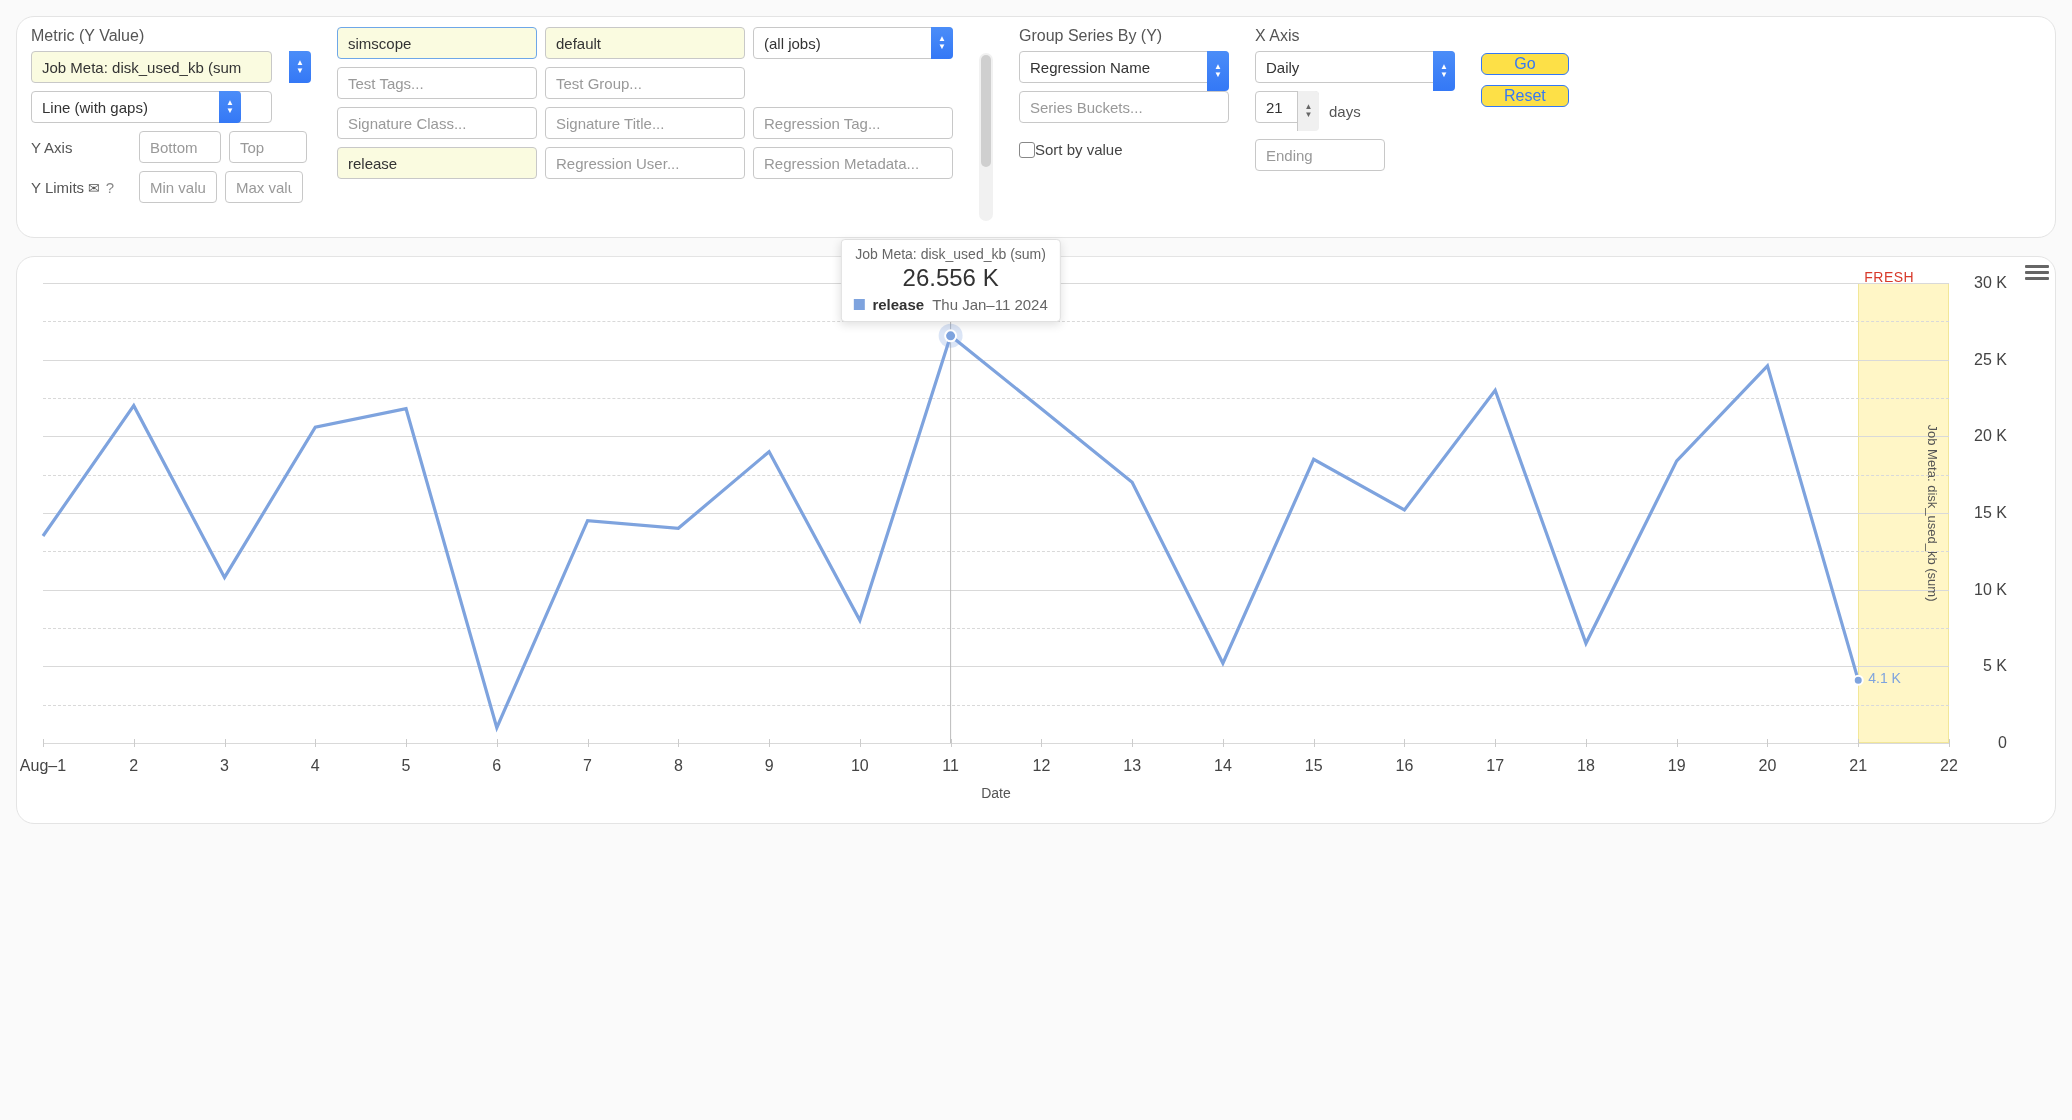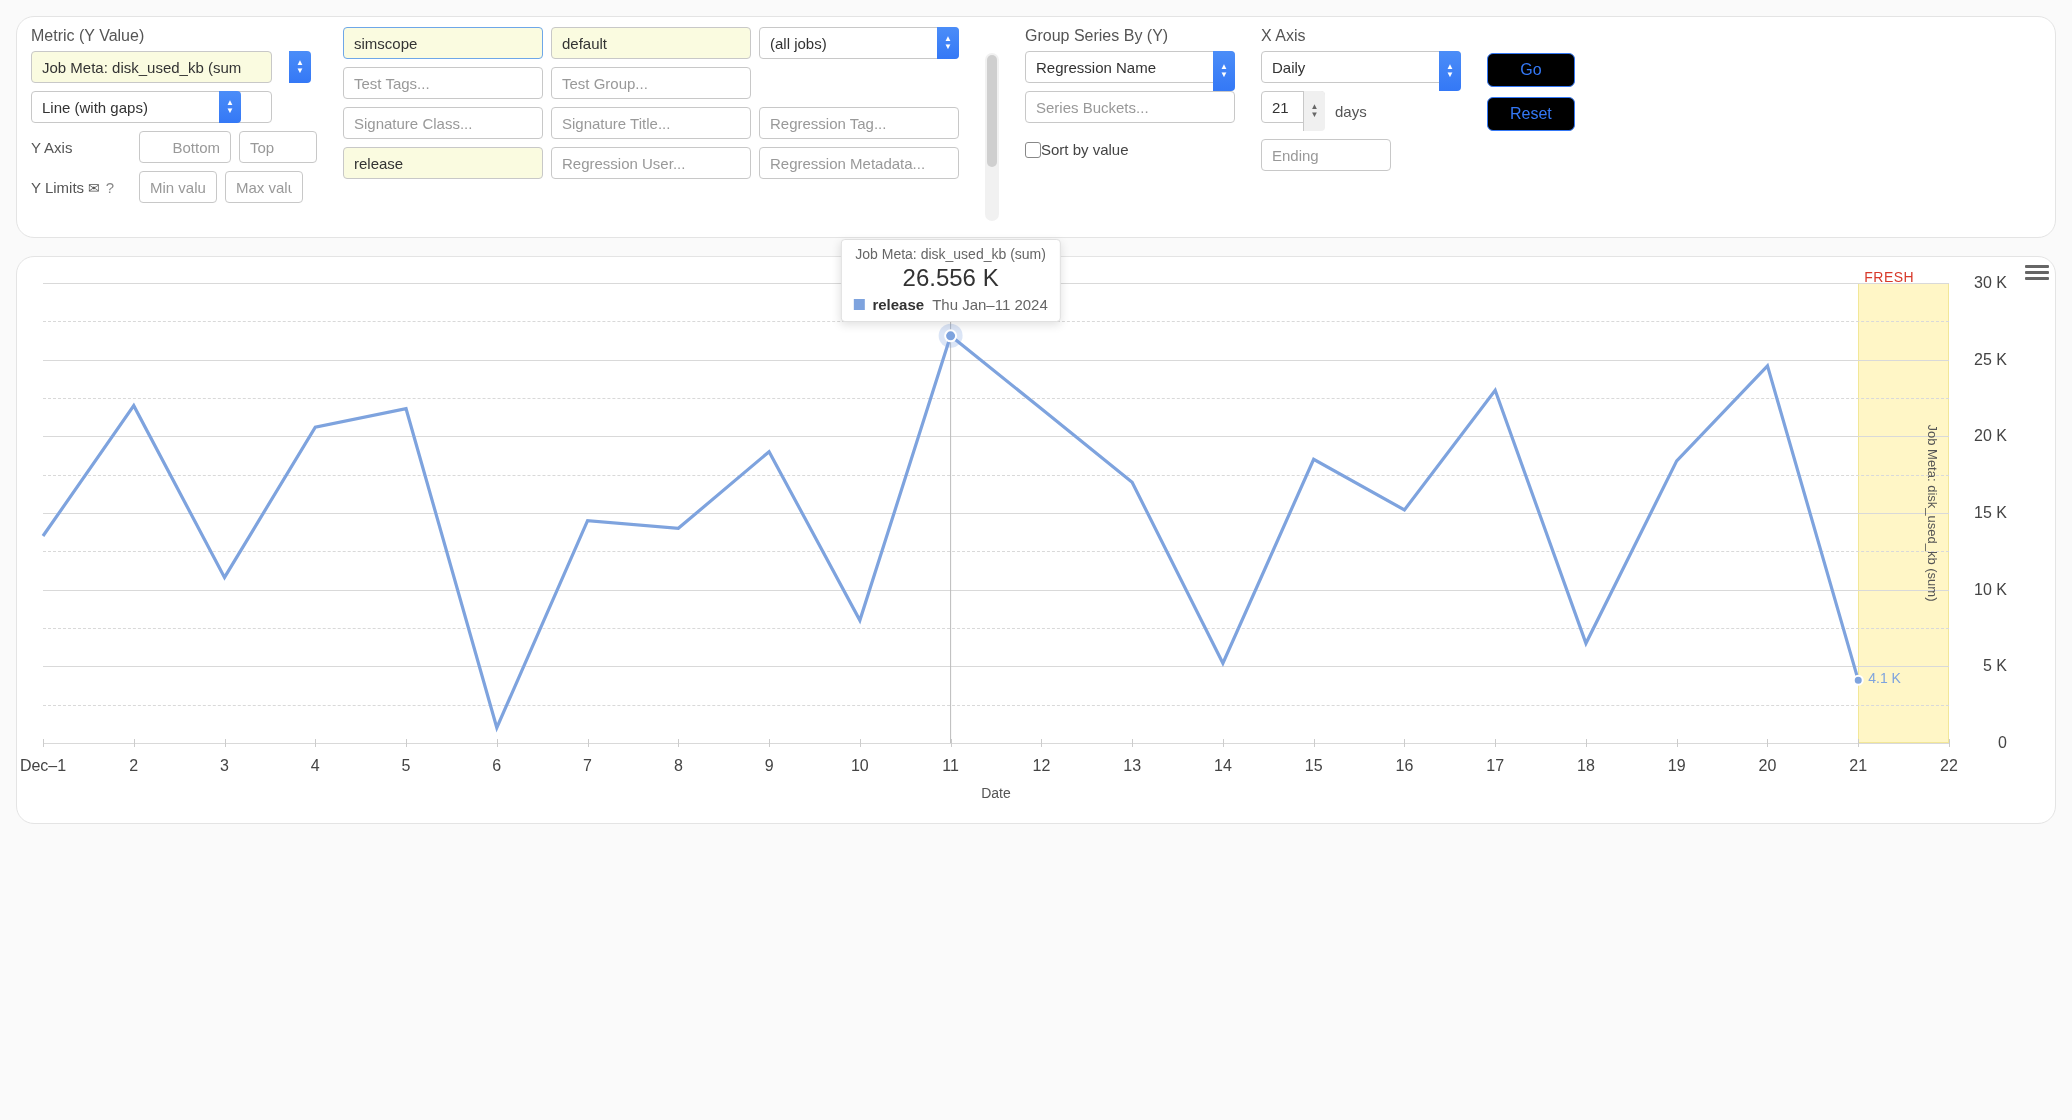--- a/index.html
+++ b/index.html
@@ -97,22 +97,22 @@
 
   .group-col .field, .xaxis-col .field { margin-bottom:8px; }
   .sort-row { display:flex; align-items:center; gap:0; margin-top:10px; font-size:15px; color:#444; }
   .checkbox {
     width:16px;height:16px;border:1.5px solid #888;border-radius:3px;display:inline-block;
   }
   .days-row { display:flex; align-items:center; gap:10px; margin-bottom:8px; }
 
   .btn-col { display:flex; flex-direction:column; gap:10px; align-self:flex-start; margin-top:26px; }
   .btn {
-    height:34px; padding: 0 22px; border:1.5px solid var(--blue);
-    border-radius:6px; background:#000000; color:var(--blue);
+    height:22px; padding: 0 22px; border:1.5px solid var(--blue);
+    border-radius:6px; background:#fde047; color:var(--blue);
     font-size:16px; display:flex; align-items:center; justify-content:center;
   }
 
   
   .chart-panel { margin-top:18px; position:relative; }
   .chart-title { font-size:21px; color:#444; padding:4px 0 10px 6px; }
   .hamburger {
     position:absolute; right:6px; top:6px; display:flex; flex-direction:column; gap:3px;
     width:24px; height:18px; justify-content:center;
   }
@@ -185,21 +185,21 @@
         </div>
       </div>
       <div class="row-sm">
         <div class="select-wrap" style="width:210px;">
           <input class="field" readonly="" value="Line (with gaps)" style="">
           <div class="spinner">▲<br>▼</div>
         </div>
       </div>
       <div class="row-sm">
         <span class="inline-lbl" style="width:100px;">Y Axis</span>
-        <input class="field plain" style="width: 92px; text-align: right;" placeholder="Bottom">
+        <input class="field plain" style="width: 82px;" placeholder="Bottom">
         <input class="field plain" style="width: 78px;" placeholder="Top">
       </div>
       <div class="row-sm">
         <span class="inline-lbl" style="width:100px;">
           <span>Y Limits</span><span class="envelope">✉</span><span class="q">?</span>
         </span>
         <input class="field plain" style="width: 78px;" placeholder="Min value">
         <input class="field plain" style="width: 78px;" placeholder="Max value">
       </div>
     </div>
@@ -300,21 +300,21 @@
         <div class="grid-h" style="top: 153.333px;"></div>
         <div class="grid-h dash" style="top: 115px;"></div>
         <div class="y-lbl-r" style="right: -58px; bottom: 306.667px;">20 K</div>
         <div class="grid-h" style="top: 76.6667px;"></div>
         <div class="grid-h dash" style="top: 38.3333px;"></div>
         <div class="y-lbl-r" style="right: -58px; bottom: 383.333px;">25 K</div>
         <div class="grid-h" style="top: 0px;"></div>
         <div class="y-lbl-r" style="right: -58px; bottom: 460px;">30 K</div>
         <div class="y-axis-title">Job Meta: disk_used_kb (sum)</div>
         <div class="x-tick" style="left: 0px;"></div>
-        <div class="x-lbl" style="left: 0px;">Dec–1</div>
+        <div class="x-lbl" style="left: 0px;">Aug–1</div>
         <div class="x-tick" style="left: 90.7619px;"></div>
         <div class="x-lbl" style="left: 90.7619px;">2</div>
         <div class="x-tick" style="left: 181.524px;"></div>
         <div class="x-lbl" style="left: 181.524px;">3</div>
         <div class="x-tick" style="left: 272.286px;"></div>
         <div class="x-lbl" style="left: 272.286px;">4</div>
         <div class="x-tick" style="left: 363.048px;"></div>
         <div class="x-lbl" style="left: 363.048px;">5</div>
         <div class="x-tick" style="left: 453.81px;"></div>
         <div class="x-lbl" style="left: 453.81px;">6</div>

